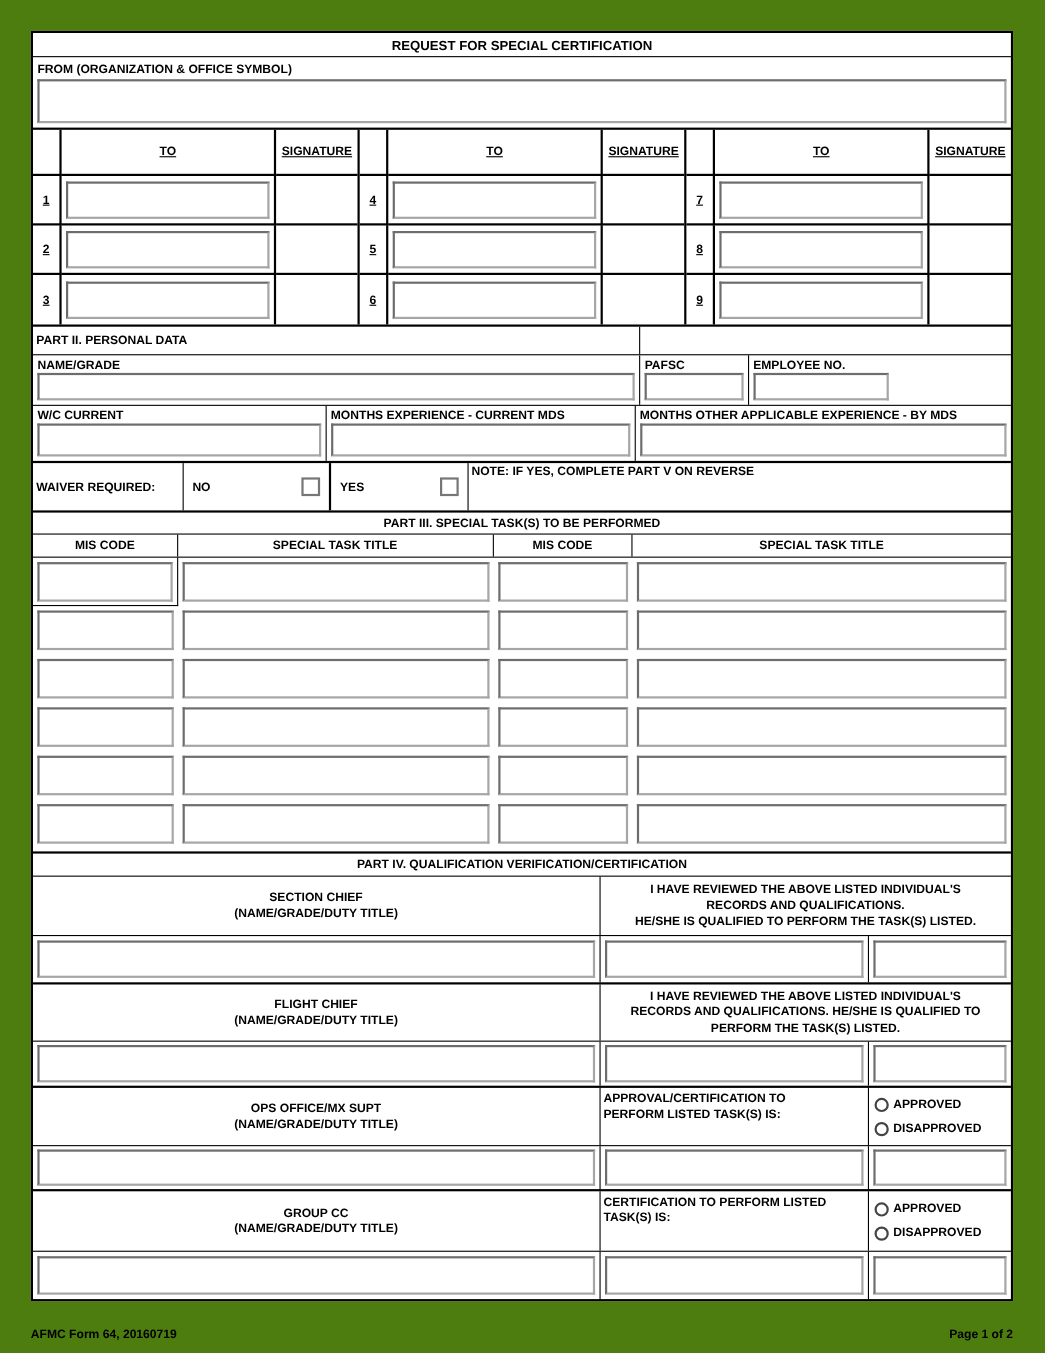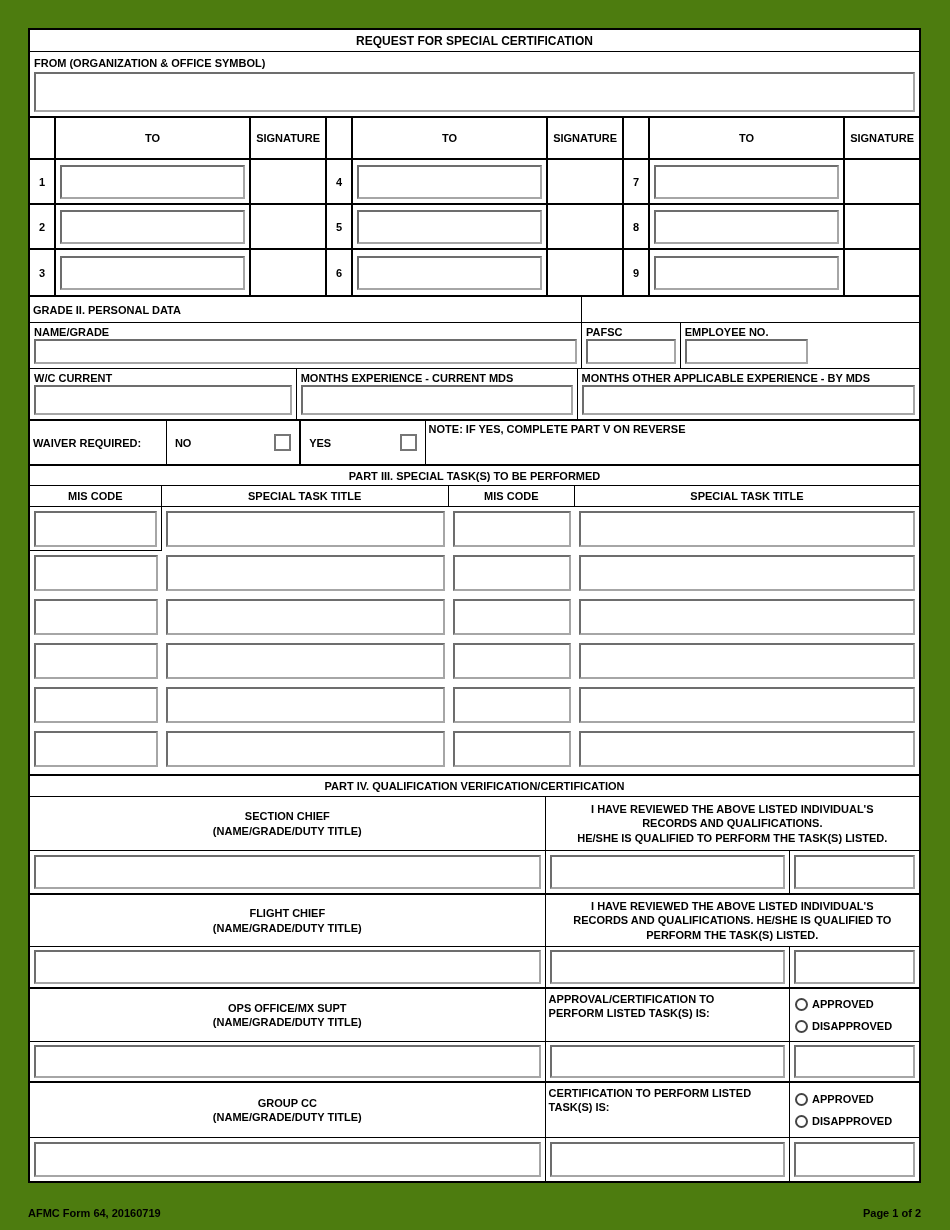--- a/index.html
+++ b/index.html
@@ -30,21 +30,21 @@
   .r-title { height:22px; display:flex; align-items:center; justify-content:center; font-size:12px; }
   .r-part1 { height:22px; position:relative; display:flex; align-items:center; justify-content:center; }
   .r-part1 .left-lbl { position:absolute; left:3px; top:50%; transform:translateY(-50%); }
 
   
   .s-from { height:66px; padding:2px 4px 0 4px; }
   .s-from .lbl { height:18px; display:flex; align-items:center; }
   .s-from .ibox { height:40px; }
 
   
-  .routing { display:flex; }
+  .routing { display:flex;text-decoration:underline; }
   .rt-group { flex:1 1 0; display:grid; grid-template-columns:8.8% 66.2% 25%; grid-template-rows:42px 45px 45px 45px; }
   .rt-group + .rt-group { border-left:2px solid #000; }
   .rt-cell { border-right:2px solid #000; border-bottom:2px solid #000; display:flex; align-items:center; justify-content:center; }
   .rt-cell.last-col { border-right:none; }
   .rt-cell.last-row { border-bottom:none; }
   .rt-cell .ibox { height:34px; margin:0 4px; }
   .rt-num { font-size:11px; }
 
   
   .p2-head { height:26px; display:flex; }
@@ -175,21 +175,21 @@
         <div class="rt-cell last-col"></div>
         <div class="rt-cell rt-num last-row">9</div>
         <div class="rt-cell last-row">
             <input type="text" class="ibox" style="">
           </div>
         <div class="rt-cell last-col last-row"></div>
       </div>
     </div>
 
     <div class="p2-head bb1">
-      <div class="h-left">GRADE II. PERSONAL DATA</div>
+      <div class="h-left">PART II. PERSONAL DATA</div>
       <div class="h-right"></div>
     </div>
 
     <div class="row r-name bb1">
       <div class="fcell c-name br1">
         <div class="lbl">NAME/GRADE</div>
         <input type="text" class="ibox" style="">
       </div>
       <div class="fcell c-pafsc br1">
         <div class="lbl">PAFSC</div>

